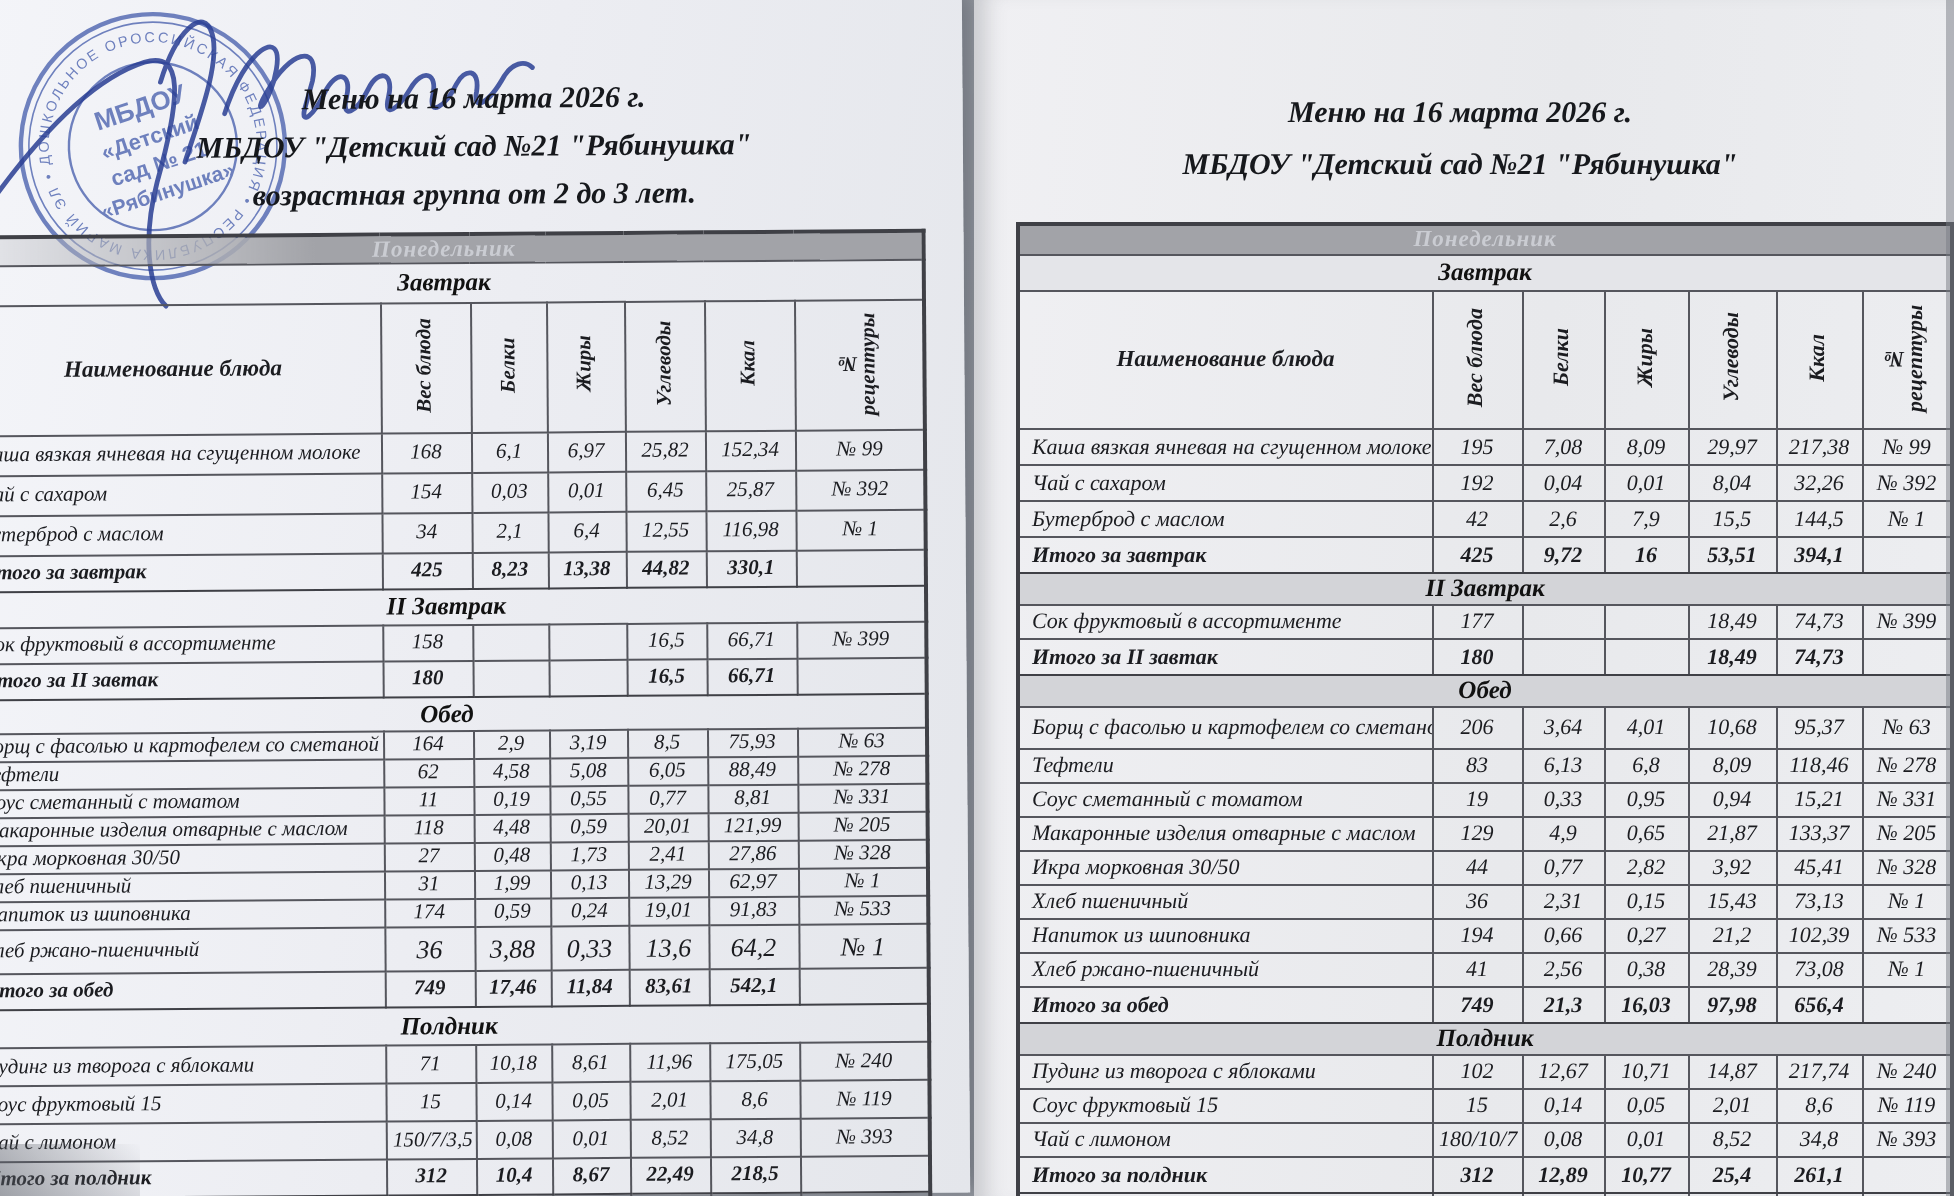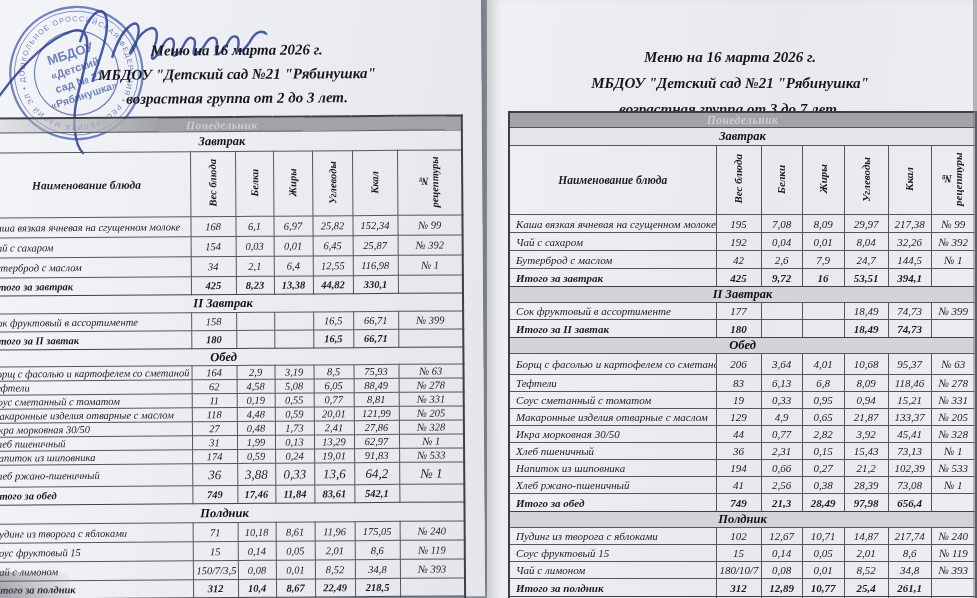--- a/index.html
+++ b/index.html
@@ -328,21 +328,20 @@
             <td class="val"></td>
           </tr>
         </tbody>
       </table>
   </div>
 
   <div class="page page-right">
     <div class="title">
       <div>Меню на 16 марта 2026 г.</div>
       <div>МБДОУ "Детский сад №21 "Рябинушка"</div>
-      <div>возрастная группа от 3 до 7 лет.</div>
     </div>
 
     <table>
       <colgroup>
         <col style="width:207px">
           <col style="width:45px">
           <col style="width:41px">
         <col style="width:42px">
           <col style="width:44px">
           <col style="width:43px">
@@ -380,21 +379,21 @@
             <td class="val">0,01</td>
             <td class="val">8,04</td>
             <td class="val">32,26</td>
             <td class="val">№ 392</td>
           </tr>
           <tr class="item s0">
             <td class="name">Бутерброд с маслом</td>
             <td class="val">42</td>
             <td class="val">2,6</td>
             <td class="val">7,9</td>
-            <td class="val">24,7</td>
+            <td class="val">15,5</td>
             <td class="val">144,5</td>
             <td class="val">№ 1</td>
           </tr>
           <tr class="item s0 total">
             <td class="name">Итого за завтрак</td>
             <td class="val">425</td>
             <td class="val">9,72</td>
             <td class="val">16</td>
             <td class="val">53,51</td>
             <td class="val">394,1</td>
@@ -493,21 +492,21 @@
             <td class="val">2,56</td>
             <td class="val">0,38</td>
             <td class="val">28,39</td>
             <td class="val">73,08</td>
             <td class="val">№ 1</td>
           </tr>
           <tr class="item s2 total">
             <td class="name">Итого за обед</td>
             <td class="val">749</td>
             <td class="val">21,3</td>
-            <td class="val">28,49</td>
+            <td class="val">16,03</td>
             <td class="val">97,98</td>
             <td class="val">656,4</td>
             <td class="val"></td>
           </tr>
           <tr class="band s3">
             <td colspan="7">Полдник</td>
           </tr>
           <tr class="item s3">
             <td class="name">Пудинг из творога с яблоками</td>
             <td class="val">102</td>

